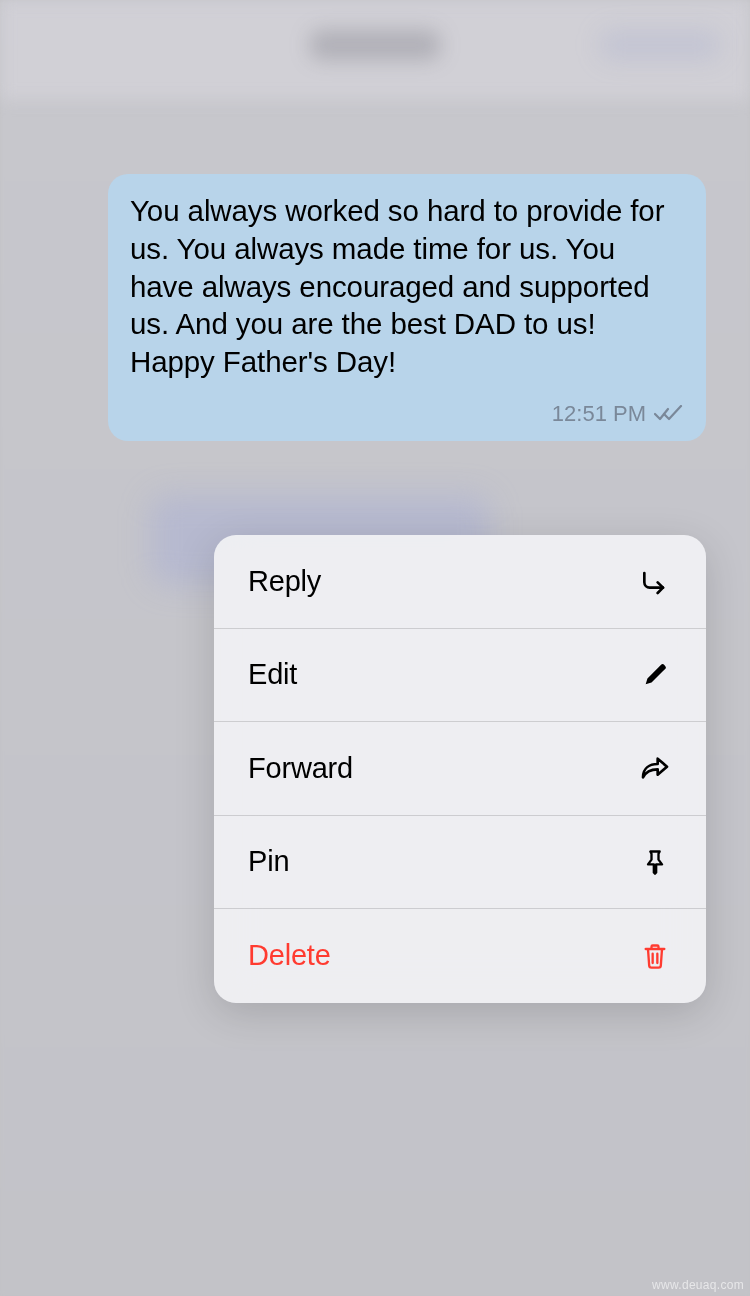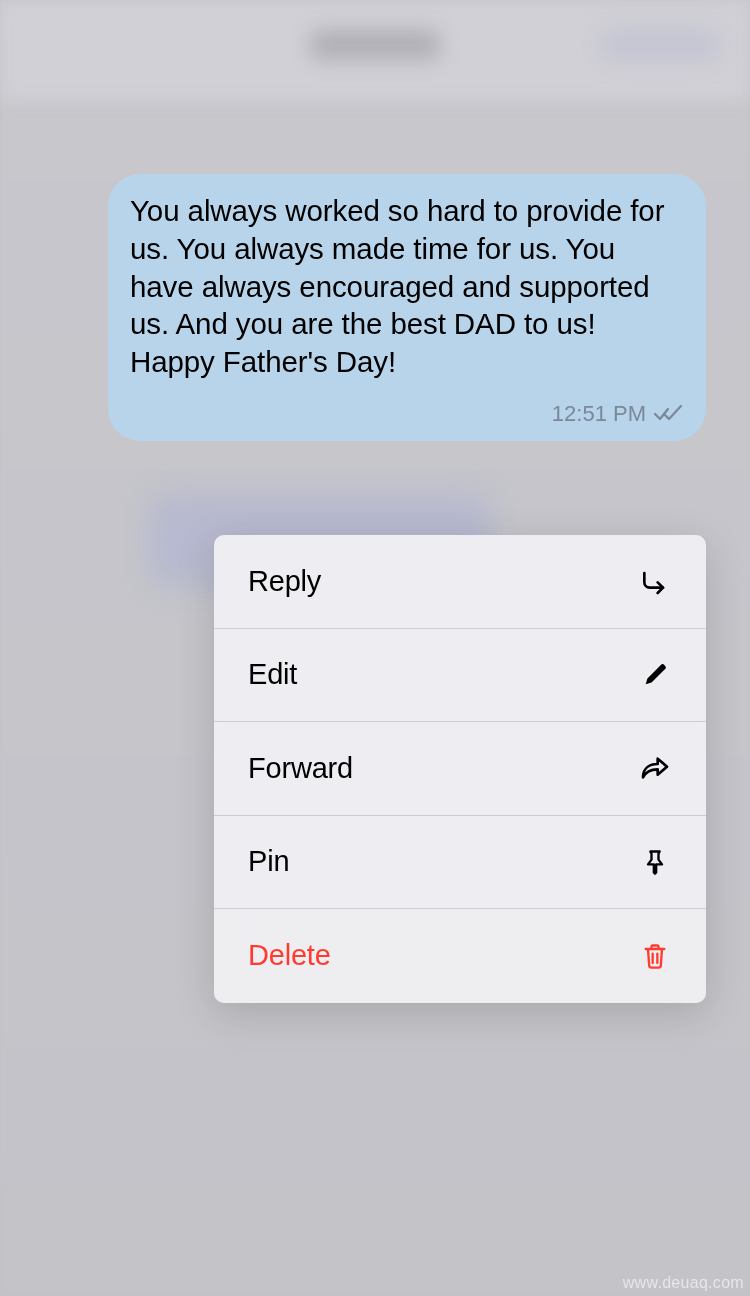--- a/index.html
+++ b/index.html
@@ -55,21 +55,21 @@
       background: rgba(150,160,220,0.3);
       border-radius: 18px;
       filter: blur(15px);
     }
     .message-bubble {
       position: absolute;
       left: 108px;
       top: 174px;
       width: 598px;
       background: #b8d4ea;
-      border-radius: 32px;
+      border-radius: 20px;
       padding: 18px 22px 14px 22px;
     }
     .message-text {
       font-size: 29.5px;
       line-height: 1.28;
       color: #000;
       letter-spacing: -0.1px;
     }
     .message-meta {
       display: flex;
@@ -87,21 +87,21 @@
       display: inline-flex;
       align-items: center;
     }
     .context-menu {
       position: absolute;
       left: 214px;
       top: 535px;
       width: 492px;
       background: rgba(240,240,243,0.95);
       backdrop-filter: blur(20px);
-      border-radius: 10px;
+      border-radius: 22px;
       overflow: hidden;
       box-shadow: 0 10px 40px rgba(0,0,0,0.15);
     }
     .menu-item {
       display: flex;
       justify-content: space-between;
       align-items: center;
       padding: 0 34px;
       height: 93.5px;
       border-bottom: 1px solid rgba(0,0,0,0.14);
@@ -131,21 +131,21 @@
     }
     .menu-icon svg {
       stroke: #000;
       fill: none;
       stroke-width: 2;
     }
     .watermark {
       position: absolute;
       bottom: 4px;
       right: 6px;
-      font-size: 16px;
+      font-size: 12px;
       color: rgba(255,255,255,0.6);
       letter-spacing: 0.3px;
     }
   </style>
 </head>
 <body>
 
 <div class="blur-bg"></div>
 <div class="blur-header"></div>
 <div class="blur-blob"></div>

